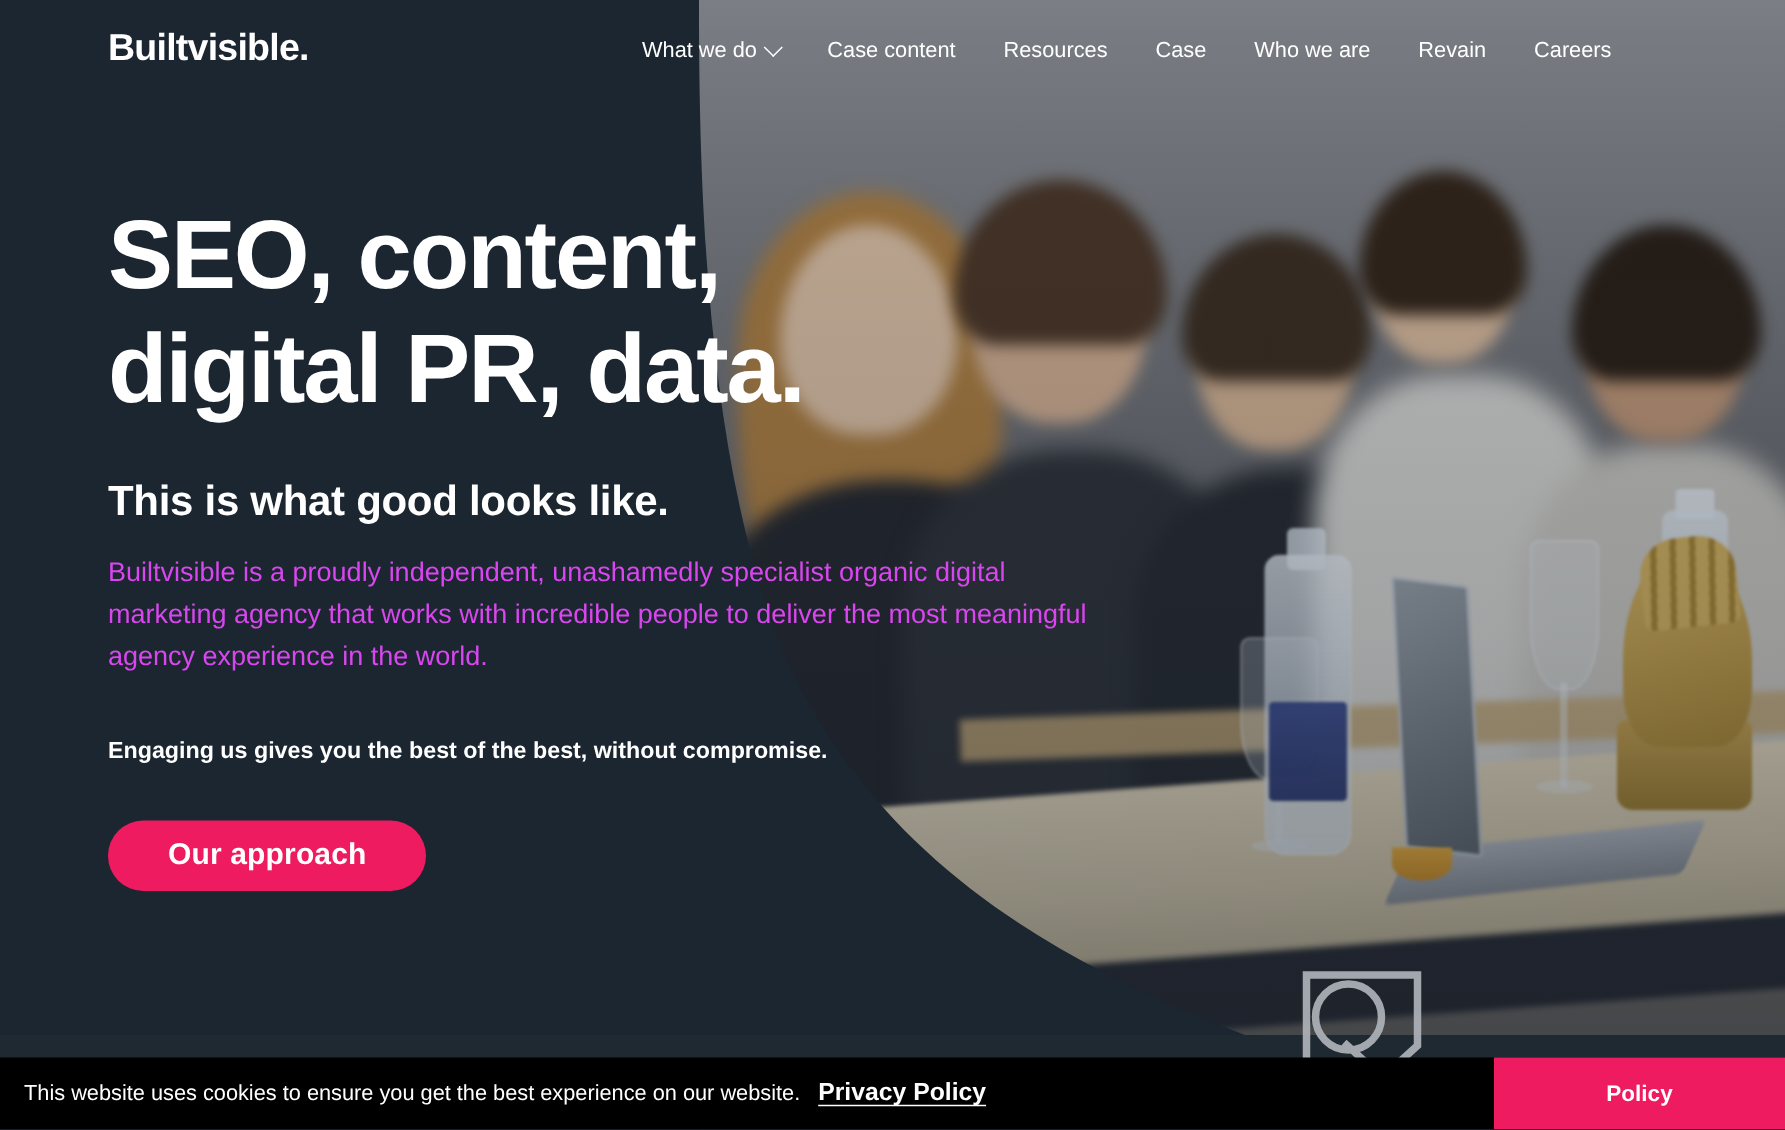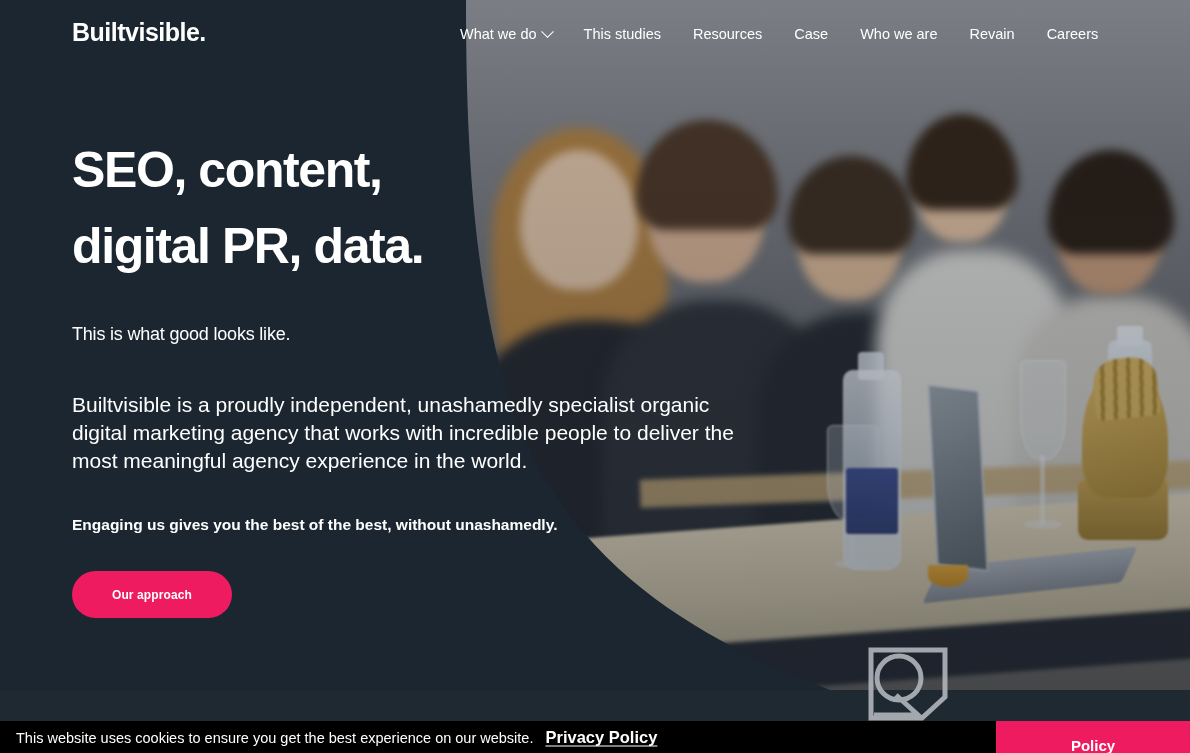--- a/index.html
+++ b/index.html
@@ -207,21 +207,21 @@
     display: flex; align-items: center;
   }
   .logo {
     position: absolute; left: 72px; top: 20px;
     font-size: 25px; font-weight: 700; color: #ffffff;
     letter-spacing: -0.5px;
     line-height: 1;
     white-space: nowrap;
   }
   .nav {
-    position: absolute; left: 460px; top: 24px;
+    position: absolute; left: 428px; top: 24px;
     display: flex; align-items: center; gap: 0;
     white-space: nowrap;
   }
   .nav-item {
     color: #ffffff;
     font-size: 14.5px;
     font-weight: 400;
     padding: 0 16px;
     text-decoration: none;
     display: inline-flex; align-items: center; gap: 6px;
@@ -236,57 +236,57 @@
     border-right: 1.6px solid #ffffff;
     border-bottom: 1.6px solid #ffffff;
     transform: rotate(45deg) translate(-2px,-2px);
   }
 
   
   .hero-content { position: absolute; left: 72px; top: 132px; z-index: 30; width: 690px; }
 
   .headline {
     color: #ffffff;
-    font-size: 50px;
+    font-size: 65px;
     font-weight: 700;
     line-height: 76px;
     letter-spacing: -1.4px;
     white-space: pre-line;
   }
   .subhead {
     margin-top: 33px;
     color: #ffffff;
-    font-size: 18px;
-    font-weight: 400;
+    font-size: 28px;
+    font-weight: 700;
     letter-spacing: -0.2px;
     line-height: 34px;
   }
   .body-copy {
-    margin-top: 40px;
-    color: #ffffff;
-    font-size: 21px;
+    margin-top: 16px;
+    color: #d946ef;
+    font-size: 18px;
     font-weight: 400;
     line-height: 28px;
     width: 665px;
   }
   .body-bold {
     margin-top: 36px;
     color: #ffffff;
     font-size: 15.5px;
     font-weight: 700;
     line-height: 28px;
   }
   .cta {
     margin-top: 32px;
     display: inline-flex; align-items: center; justify-content: center;
     height: 47px;
     padding: 0 40px;
     background: #ee1b60;
     color: #ffffff;
-    font-size: 12px;
+    font-size: 20px;
     font-weight: 700;
     letter-spacing: .1px;
     border: none;
     border-radius: 26px;
     cursor: pointer;
     font-family: "Liberation Sans", sans-serif;
   }
 
   
   .watermark {
@@ -302,21 +302,21 @@
     font-size: 52px;
     font-weight: 400;
     color: #b9bec4;
     letter-spacing: -0.6px;
     line-height: 1;
   }
 
   
   .cookie-bar {
     position: absolute; left: 0; bottom: 0;
-    width: 1190px; height: 32px;
+    width: 1190px; height: 48px;
     background: #000000;
     z-index: 60;
     display: flex; align-items: center;
   }
   .cookie-text {
     position: absolute; left: 16px; top: 50%; transform: translateY(-50%);
     color: #ffffff;
     font-size: 14.5px;
     font-weight: 400;
     line-height: 20px;
@@ -411,35 +411,35 @@
   <div class="overlay-below"></div>
 
   <header class="header">
     <div class="logo">Builtvisible.</div>
 
     <nav class="nav">
       <a class="nav-item">
         <span>What we do</span>
         <i class="chev"></i>
       </a>
-      <a class="nav-item">This studies</a>
+      <a class="nav-item">Case content</a>
       <a class="nav-item">Resources</a>
       <a class="nav-item">Case</a>
       <a class="nav-item">Who we are</a>
       <a class="nav-item">Revain</a>
       <a class="nav-item">Careers</a>
     </nav>
   </header>
 
   <section class="hero-content">
     <h1 class="headline">SEO, content,
 digital PR, data.</h1>
     <p class="subhead">This is what good looks like.</p>
     <p class="body-copy">Builtvisible is a proudly independent, unashamedly specialist organic digital marketing agency that works with incredible people to deliver the most meaningful agency experience in the world.</p>
-    <p class="body-bold">Engaging us gives you the best of the best, without unashamedly.</p>
+    <p class="body-bold">Engaging us gives you the best of the best, without compromise.</p>
     <button class="cta">Our approach</button>
   </section>
 
   <div class="watermark">
     <svg class="wm-mark" viewBox="0 0 84 78">
       <path d="M5 5 H79 V52 L56 73 H5 Z" fill="none" stroke="#aeb3b9" stroke-width="5"></path>
       <circle cx="33" cy="33" r="22" fill="none" stroke="#aeb3b9" stroke-width="5"></circle>
       <path d="M8 70 L52 70 L30 50" fill="none" stroke="#aeb3b9" stroke-width="5" stroke-linejoin="miter"></path>
     </svg>
   </div>

